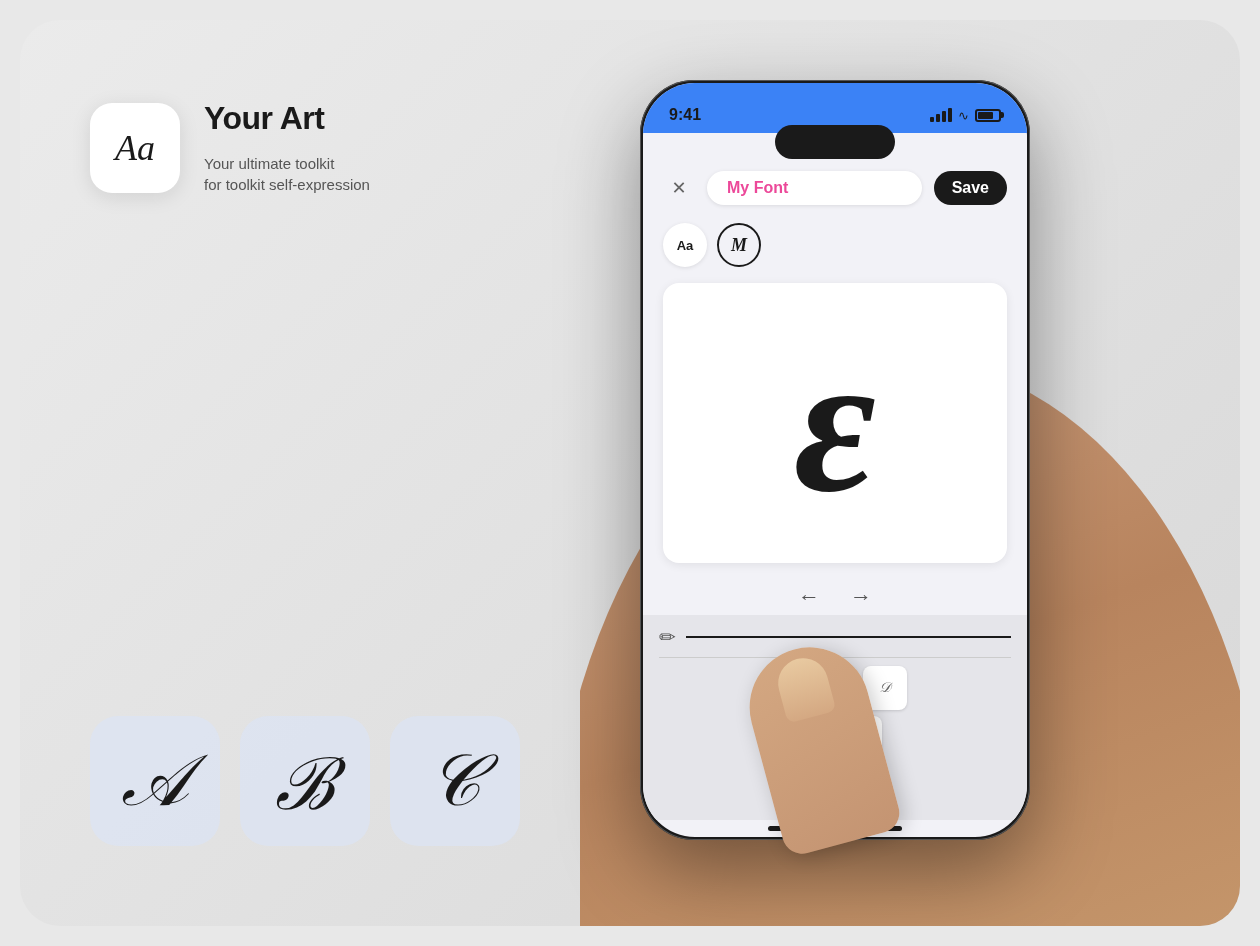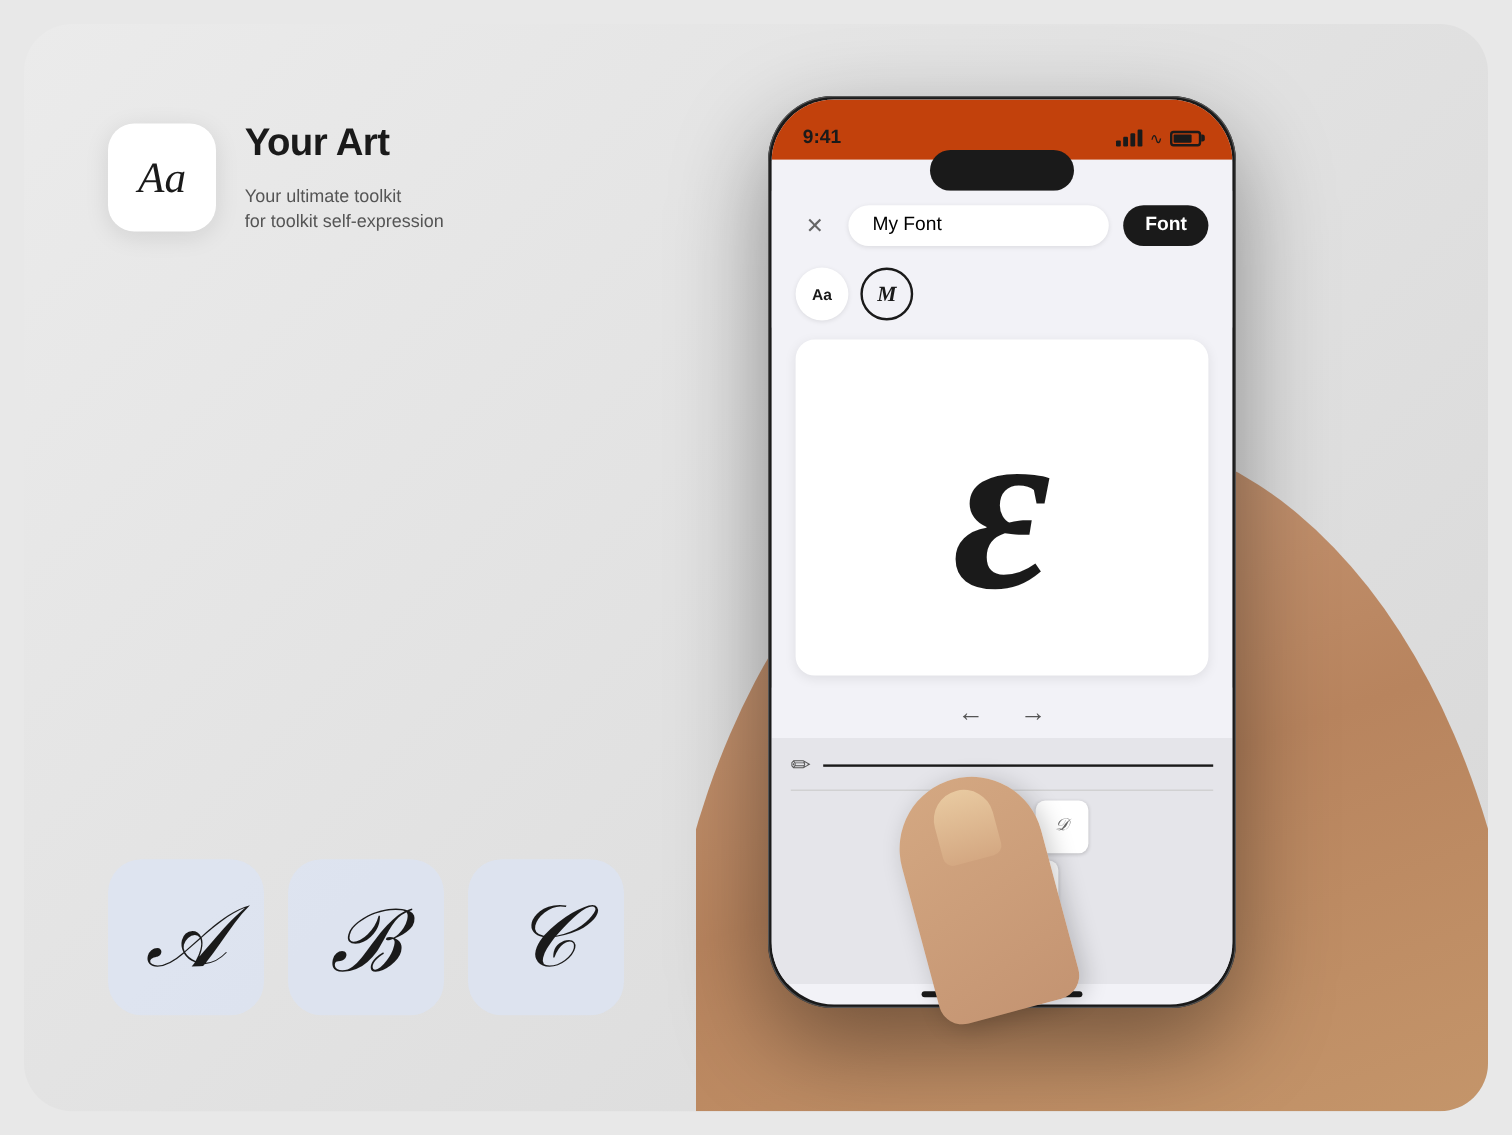--- a/index.html
+++ b/index.html
@@ -156,21 +156,21 @@
       flex-direction: column;
     }
 
     
     .status-bar {
       display: flex;
       justify-content: space-between;
       align-items: center;
       padding: 14px 26px 0 26px;
       height: 50px;
-      background: #c2410c;
+      background: #3b82f6;
     }
 
     .status-time {
       font-size: 16px;
       font-weight: 600;
       color: #1a1a1a;
     }
 
     .status-icons {
       display: flex;
@@ -251,22 +251,22 @@
       justify-content: center;
       font-size: 18px;
       color: #666;
     }
 
     .font-name-pill {
       background: white;
       border-radius: 20px;
       padding: 8px 20px;
       font-size: 16px;
-      color: #000000;
-      font-weight: 400;
+      color: #ec4899;
+      font-weight: 700;
       box-shadow: 0 1px 4px rgba(0,0,0,0.1);
       flex: 1;
       margin: 0 12px;
     }
 
     .save-btn {
       background: #1a1a1a;
       color: white;
       border-radius: 20px;
       padding: 8px 18px;
@@ -494,21 +494,21 @@
               <div class="battery-tip"></div>
             </div>
           </div>
         </div>
 
         <div class="dynamic-island"></div>
 
         <div class="app-header">
           <div class="close-btn">✕</div>
           <div class="font-name-pill">My Font</div>
-          <div class="save-btn">Font</div>
+          <div class="save-btn">Save</div>
         </div>
 
         <div class="style-tabs">
           <div class="style-tab style-tab-text">Aa</div>
           <div class="style-tab style-tab-m">M</div>
         </div>
 
         <div class="drawing-canvas">
           <span class="drawn-letter">ε</span>
         </div>

